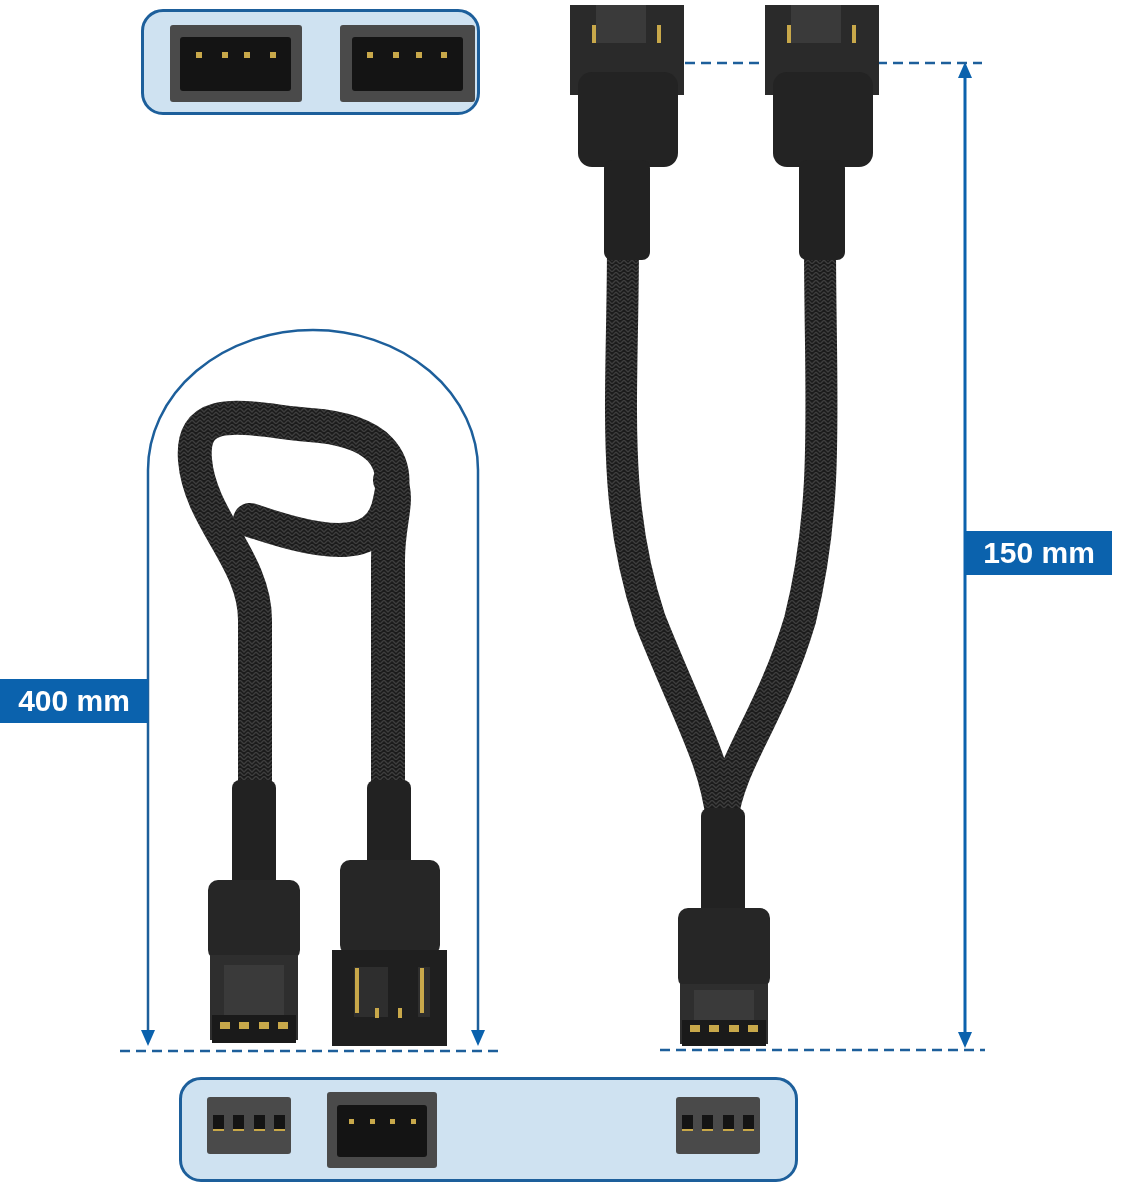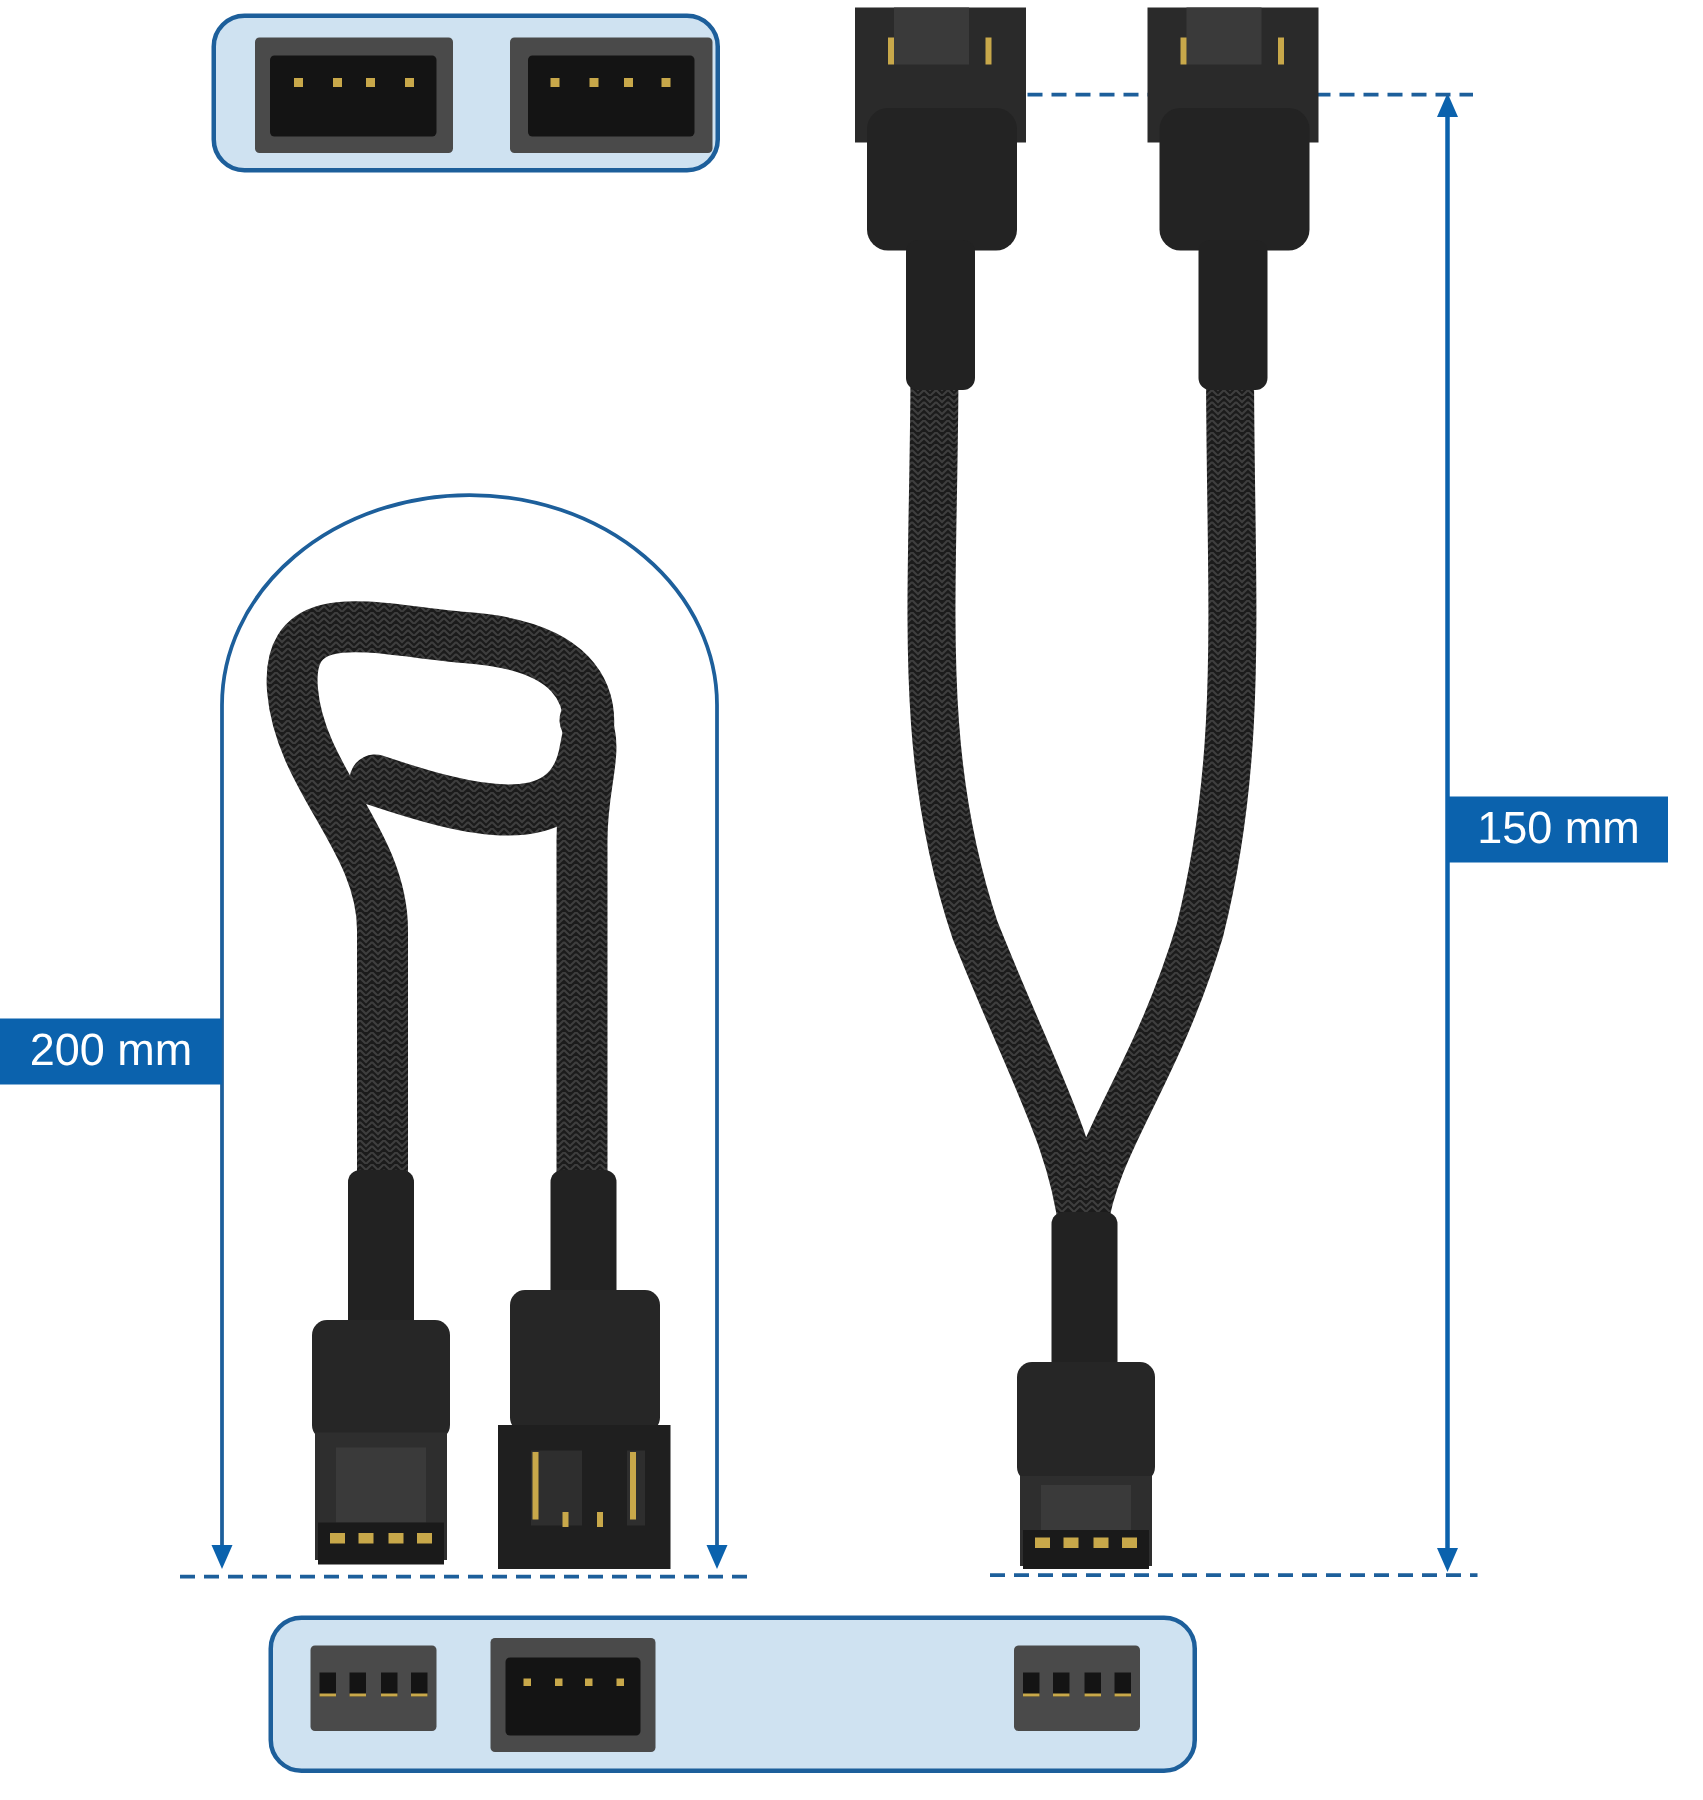--- a/index.html
+++ b/index.html
@@ -1,19 +1,19 @@
 <!DOCTYPE html>
 <html><head>
 <meta charset="utf-8">
 <style>
   html,body{margin:0;padding:0;background:#ffffff;}
   body{width:1135px;height:1200px;position:relative;overflow:hidden;font-family:"Liberation Sans",sans-serif;}
   .abs{position:absolute;}
   .panel{position:absolute;background:#cfe2f1;border:3px solid #1d5f9b;border-radius:22px;box-sizing:border-box;}
-  .label{position:absolute;background:#0b62ad;color:#fff;font-weight:normal;font-size:30px;line-height:44px;text-align:center;}
+  .label{position:absolute;background:#0b62ad;color:#fff;font-weight:bold;font-size:30px;line-height:44px;text-align:center;}
   svg{position:absolute;left:0;top:0;}
 </style>
 </head>
 <body>
 
 <div class="panel" style="left:141px;top:9px;width:339px;height:106px;">
   <div class="abs" style="left:26px;top:13px;width:132px;height:77px;background:#4a4a4a;border-radius:3px;">
     <div class="abs" style="left:10px;top:12px;width:111px;height:54px;background:#141414;border-radius:3px;"></div>
     <div class="abs" style="left:26px;top:27px;width:6px;height:6px;background:#c8a84a;"></div>
     <div class="abs" style="left:52px;top:27px;width:6px;height:6px;background:#c8a84a;"></div>
@@ -123,14 +123,14 @@
     <rect x="680" y="984" width="88" height="60" fill="#2e2e2e"></rect>
     <rect x="694" y="990" width="60" height="40" fill="#3a3a3a"></rect>
     <rect x="682" y="1020" width="84" height="26" fill="#1a1a1a"></rect>
     <rect x="690" y="1025" width="10" height="7" fill="#c8a84a"></rect>
     <rect x="709" y="1025" width="10" height="7" fill="#c8a84a"></rect>
     <rect x="729" y="1025" width="10" height="7" fill="#c8a84a"></rect>
     <rect x="748" y="1025" width="10" height="7" fill="#c8a84a"></rect>
   </g>
 </svg>
 
-<div class="label" style="left:0px;top:679px;width:148px;">200 mm</div>
+<div class="label" style="left:0px;top:679px;width:148px;">400 mm</div>
 <div class="label" style="left:966px;top:531px;width:146px;">150 mm</div>
 
 </body></html>

